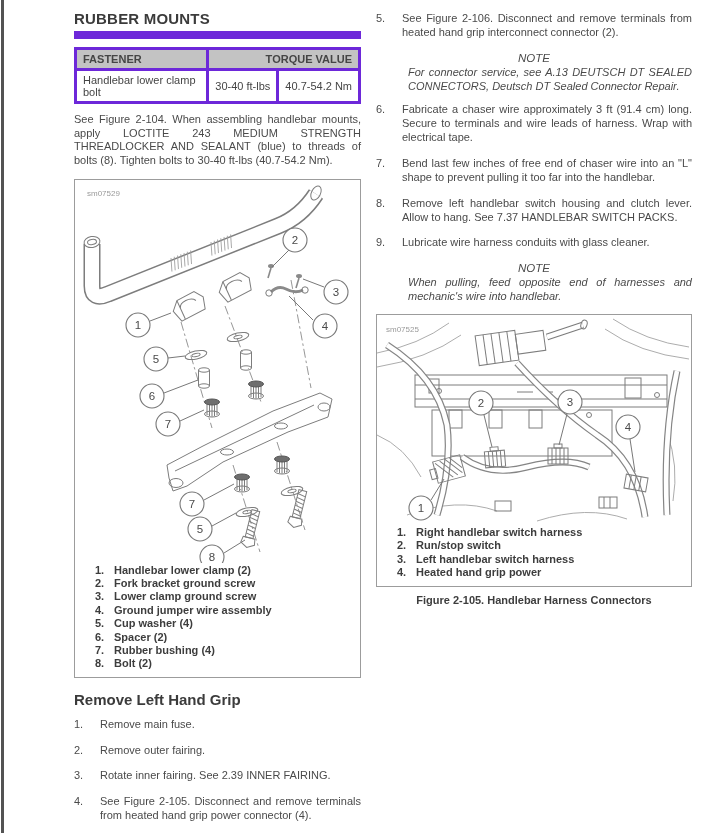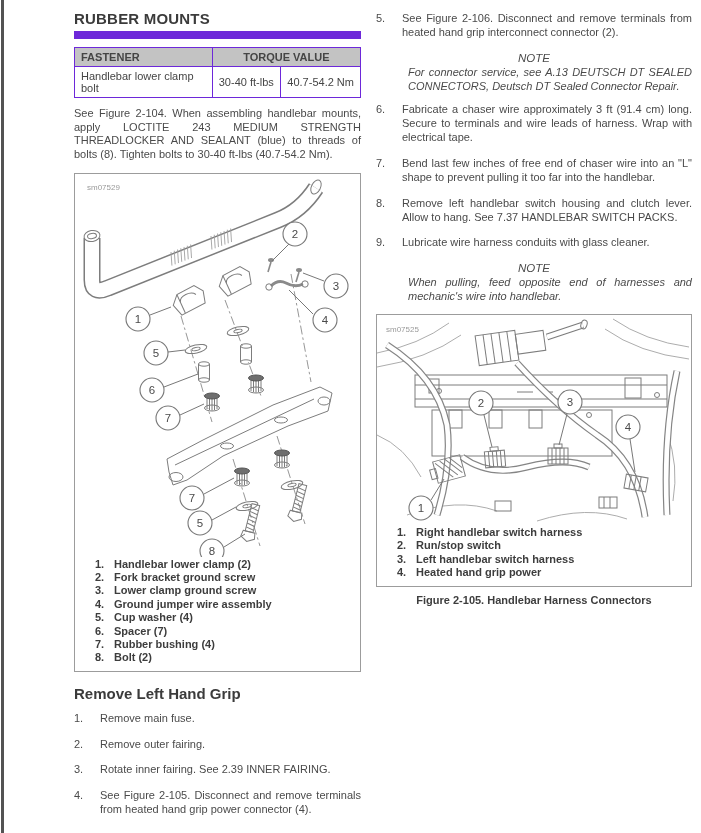--- a/index.html
+++ b/index.html
@@ -12,24 +12,24 @@
   .col-left{left:74px;width:287px;}
   .col-right{left:376px;width:316px;}
 
   h1.section{
     font-size:15px;font-weight:bold;color:#3b3b3b;margin:0;letter-spacing:.2px;
     padding-bottom:4px;border-bottom:8px solid #6d28d9;
   }
   h2.sub{font-size:15px;font-weight:bold;color:#3b3b3b;margin:13px 0 10px 0;}
 
   table.torque{border-collapse:collapse;width:100%;margin-top:8px;}
-  table.torque th,table.torque td{border:1px solid #6d28d9;font-size:11px;padding:3px 6px;color:#454545;}
+  table.torque th,table.torque td{border:3px solid #6d28d9;font-size:11px;padding:3px 6px;color:#454545;}
   table.torque th{background:#c3c3c3;font-weight:bold;}
   th.h-fast{text-align:left;width:49%;}
-  th.h-tq{text-align:center;}
+  th.h-tq{text-align:right;}
   td.c{text-align:left;white-space:nowrap;}
   td.v-ft{width:24%;}
   td.v-nm{width:27%;}
 
   .para{font-size:11px;line-height:1.24;text-align:justify;margin-top:9px;color:#4a4a4a;}
 
   .figure-box{border:1px solid #9c9c9c;margin-top:8px;background:#fff;}
   .figure-box svg{display:block;}
   .legend{padding:1px 4px 6px 20px;}
   .legend-row{display:flex;font-size:11px;font-weight:bold;line-height:1.22;color:#3d3d3d;}
@@ -317,21 +317,21 @@
       <div class="legend-row">
           <span class="n">4.</span>
           <span>Ground jumper wire assembly</span>
         </div>
       <div class="legend-row">
           <span class="n">5.</span>
           <span>Cup washer (4)</span>
         </div>
       <div class="legend-row">
           <span class="n">6.</span>
-          <span>Spacer (7)</span>
+          <span>Spacer (2)</span>
         </div>
       <div class="legend-row">
           <span class="n">7.</span>
           <span>Rubber bushing (4)</span>
         </div>
       <div class="legend-row">
           <span class="n">8.</span>
           <span>Bolt (2)</span>
         </div>
     </div>

